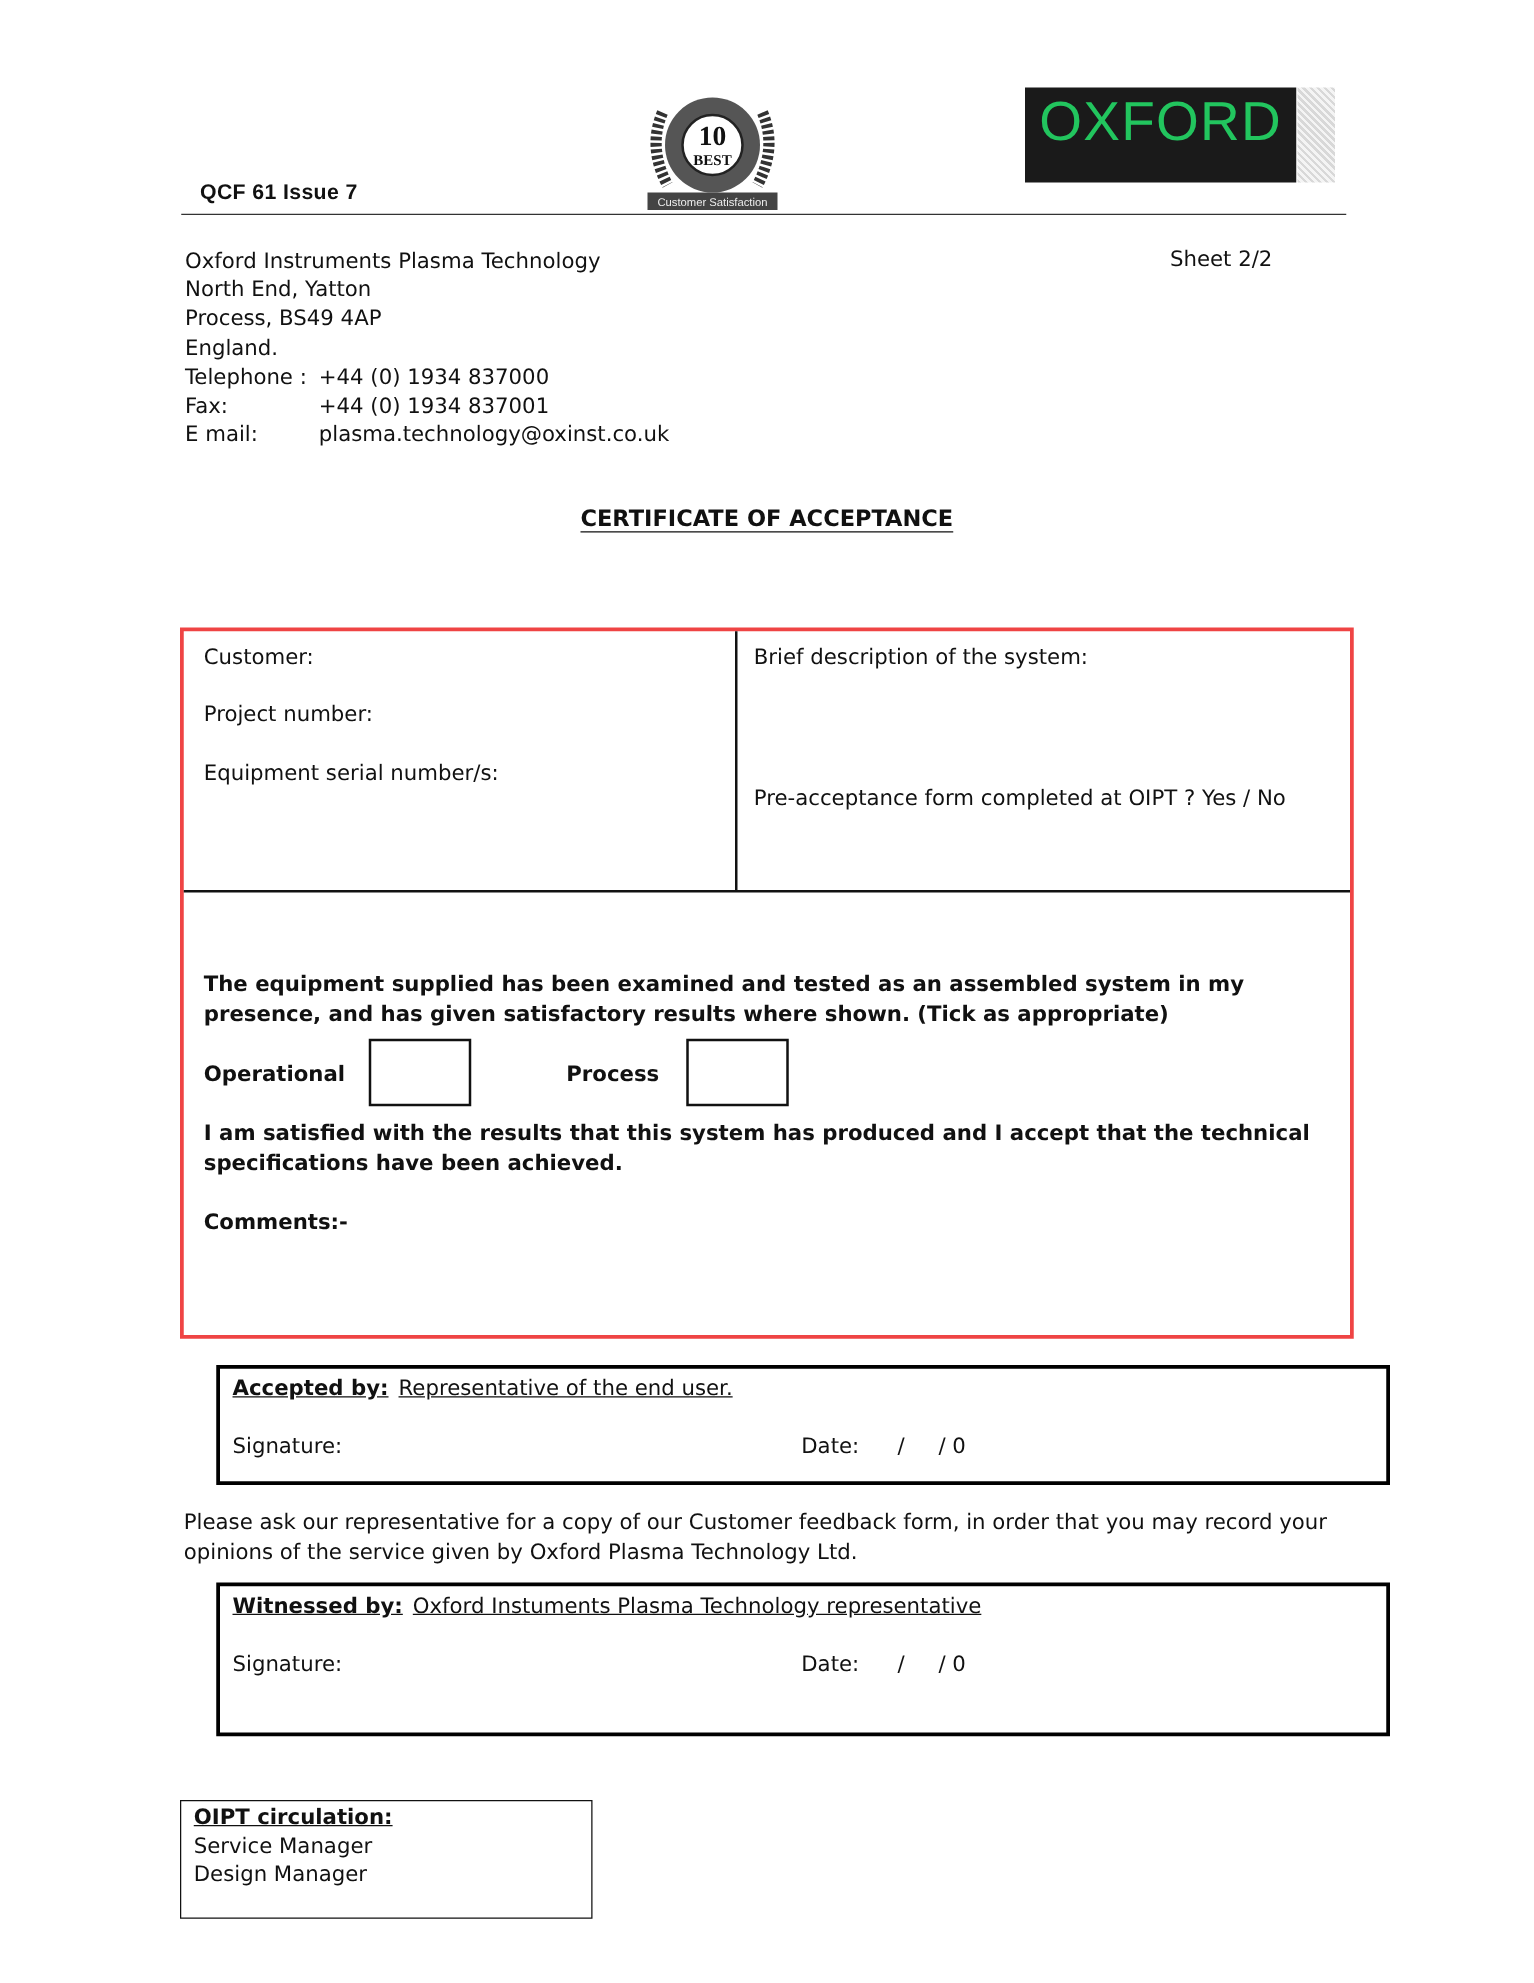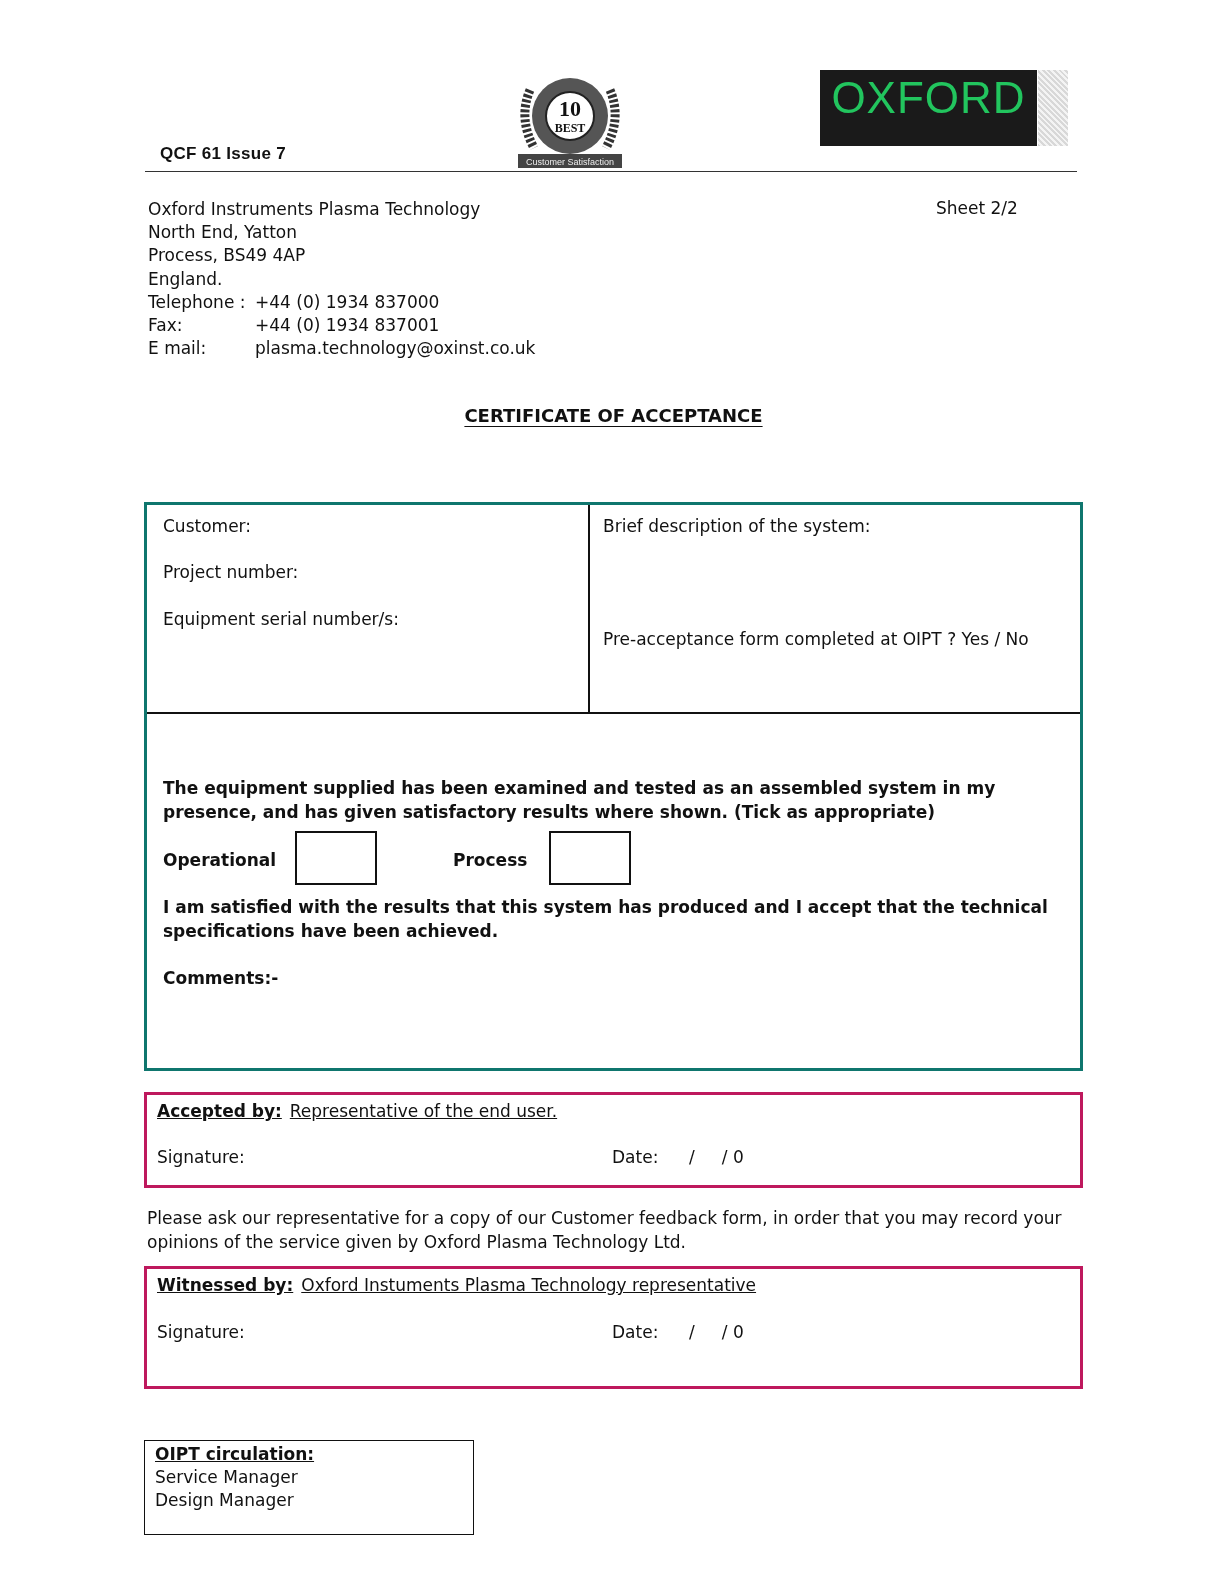--- a/index.html
+++ b/index.html
@@ -24,29 +24,29 @@
 
   
   .address { left: 148px; top: 198px; font-size: 17px; line-height: 23.2px; }
   .address .row { white-space: nowrap; }
   .address .lbl { display: inline-block; width: 107px; }
   .sheet { left: 936px; top: 198px; font-size: 17px; text-align: right; }
 
   .title { left: 0; width: 1227px; top: 405px; text-align: center; font-weight: bold; font-size: 18px; text-decoration: underline; text-underline-offset: 4px; }
 
   
-  .main-box { left: 144px; top: 502px; width: 933px; height: 563px; border: 3px solid #0f766e; }
+  .main-box { left: 144px; top: 502px; width: 933px; height: 563px; border: 3px solid #ef4444; }
   .top-split { left: 0; top: 0; width: 933px; height: 207px; border-bottom: 2px solid #111; }
   .vdiv { left: 441px; top: 0; width: 0; height: 207px; border-left: 2px solid #111; }
   .fld { font-size: 17px; }
   .bold-para { font-weight: bold; font-size: 17px; line-height: 23.5px; }
   .tickbox { width: 78px; height: 50px; border: 2px solid #111; background: #fff; }
 
   
-  .sig-box { border: 3px solid #be185d; }
+  .sig-box { border: 3px solid #000000; margin-left: 29px; }
   .sig-head { font-size: 17px; white-space: nowrap; }
   .sig-head .k { font-weight: bold; text-decoration: underline; }
   .sig-head .v { text-decoration: underline; margin-left: 8px; }
   .note { left: 147px; top: 1207px; width: 940px; font-size: 17px; line-height: 23.5px; }
 
   .circ-box { left: 144px; top: 1404px; width: 328px; height: 93px; border: 1.5px solid #111; margin-top: 36px; }
   .circ-box .head { font-weight: bold; text-decoration: underline; font-size: 17px; }
   .circ-box .item { font-size: 17px; }
 </style>
 </head>

